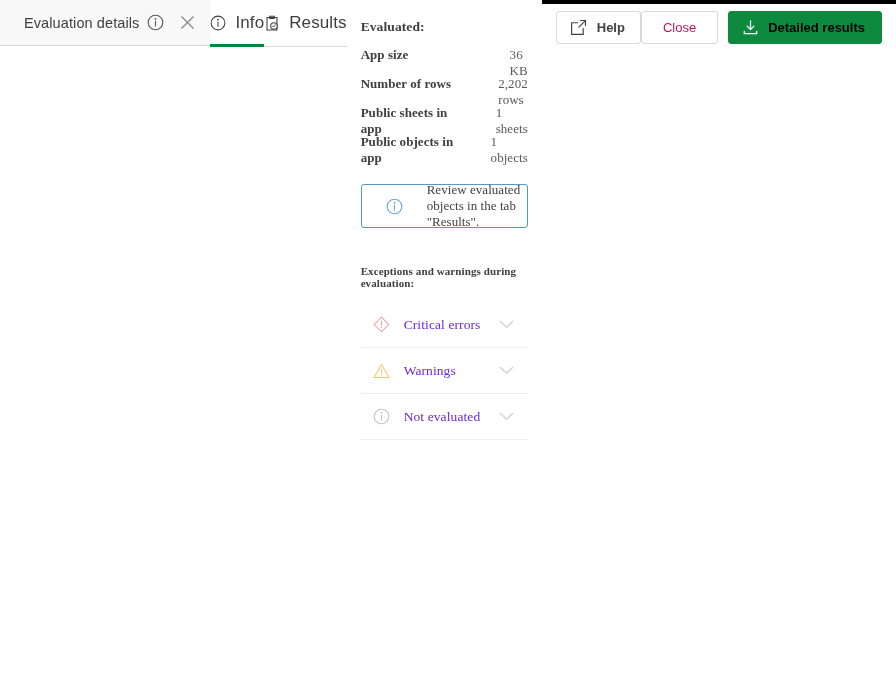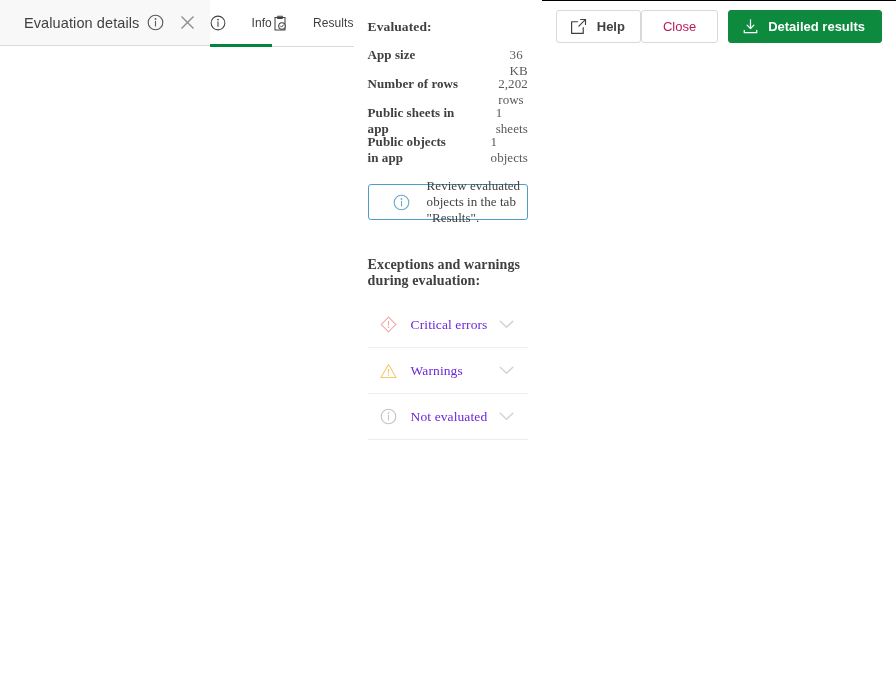--- a/index.html
+++ b/index.html
@@ -65,25 +65,25 @@
     display: flex;
     border-bottom: 1px solid #d9d9d9;
     box-sizing: border-box;
     background: #ffffff;
   }
   .tab {
     flex: 1 1 50%;
     display: flex;
     align-items: center;
     justify-content: center;
-    gap: 25px;
+    gap: 9px;
     cursor: pointer;
     position: relative;
     color: #404040;
-    font-size: 12px;
+    font-size: 17px;
     box-sizing: border-box;
   }
   .tab .tab-label { letter-spacing: 0.1px; }
   .tab.active::after {
     content: "";
     position: absolute;
     left: 0; right: 0; bottom: -1px;
     height: 3px;
     background: #00873d;
   }
@@ -128,44 +128,45 @@
   }
   .kv-val {
     font-size: 13px;
     color: #595959;
     letter-spacing: 0.05px;
   }
 
   
   .banner {
     margin-top: 21px;
-    height: 36px;
+    height: 44px;
     border: 1px solid #4e9dc4;
     border-radius: 3px;
     display: flex;
     align-items: center;
     padding: 0 0 0 24px;
     box-sizing: border-box;
     background: #ffffff;
+    gap: 7px;
   }
   .banner-icon {
     display: inline-flex;
     align-items: center;
     color: #6ca9c9;
     margin-right: 17px;
   }
   .banner-text {
     font-size: 13px;
     color: #404040;
     letter-spacing: 0.05px;
   }
 
   
   .exceptions-title {
-    font-size: 14px;
+    font-size: 11px;
     font-weight: bold;
     color: #404040;
     margin-top: 37px;
     letter-spacing: 0.1px;
   }
   .accordion {
     margin-top: 13px;
   }
   .acc-row {
     height: 46px;
@@ -192,21 +193,21 @@
   .acc-chevron {
     display: inline-flex;
     align-items: center;
     color: #d4d4d4;
   }
 
   
   .footer {
     height: 51px;
     min-height: 51px;
-    border-top: 1px solid #000000;
+    border-top: 4px solid #000000;
     display: flex;
     align-items: center;
     padding: 0 14px;
     box-sizing: border-box;
     background: #ffffff;
     text-align: right;
   }
   .footer-spacer { flex: 1; }
   .btn {
     height: 33px;
@@ -231,21 +232,21 @@
   .btn-close {
     background: #ffffff;
     border: 1px solid #d9d9d9;
     color: #be185d;
     padding: 0 21px;
     margin-right: 10px;
   }
   .btn-detailed {
     background: #0e8a3f;
     border: 1px solid #0e8a3f;
-    color: #ffffff;
+    color: #000000;
     padding: 0 16px 0 13px;
     gap: 9px;
     font-weight: bold;
   }
   svg { display: block; }
 </style>
 </head>
 <body>
 
 <div class="dialog">

